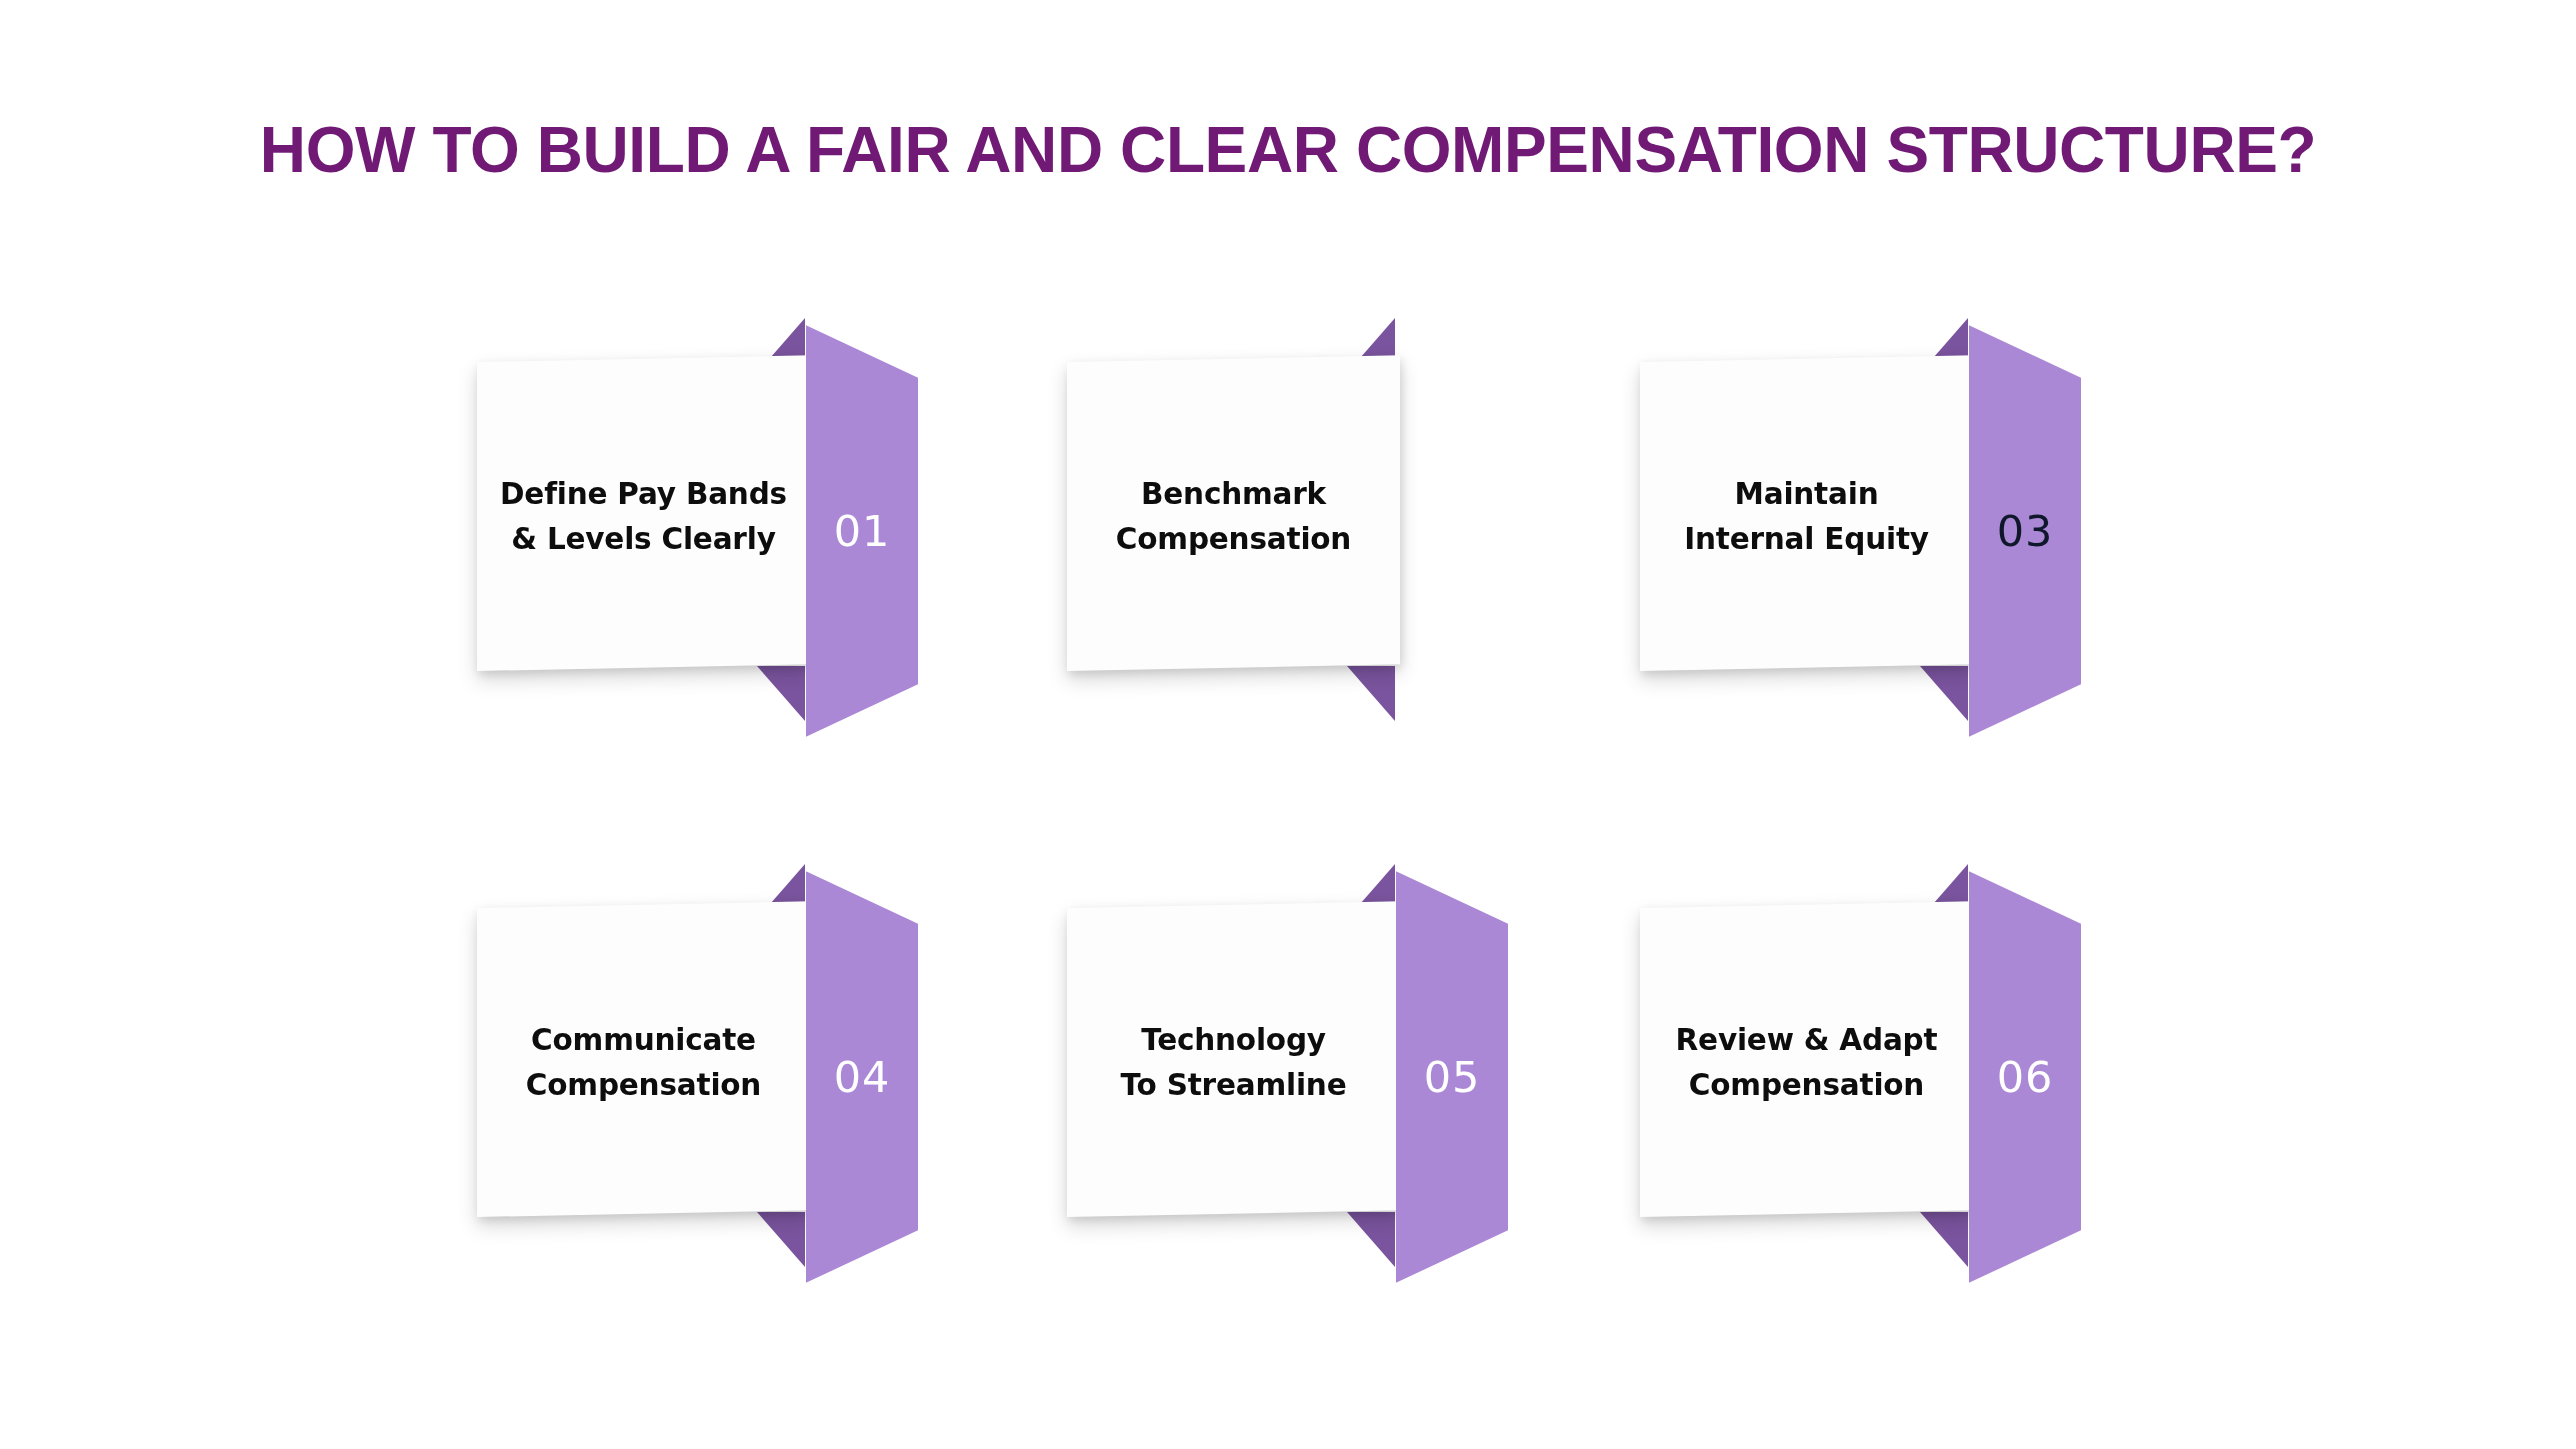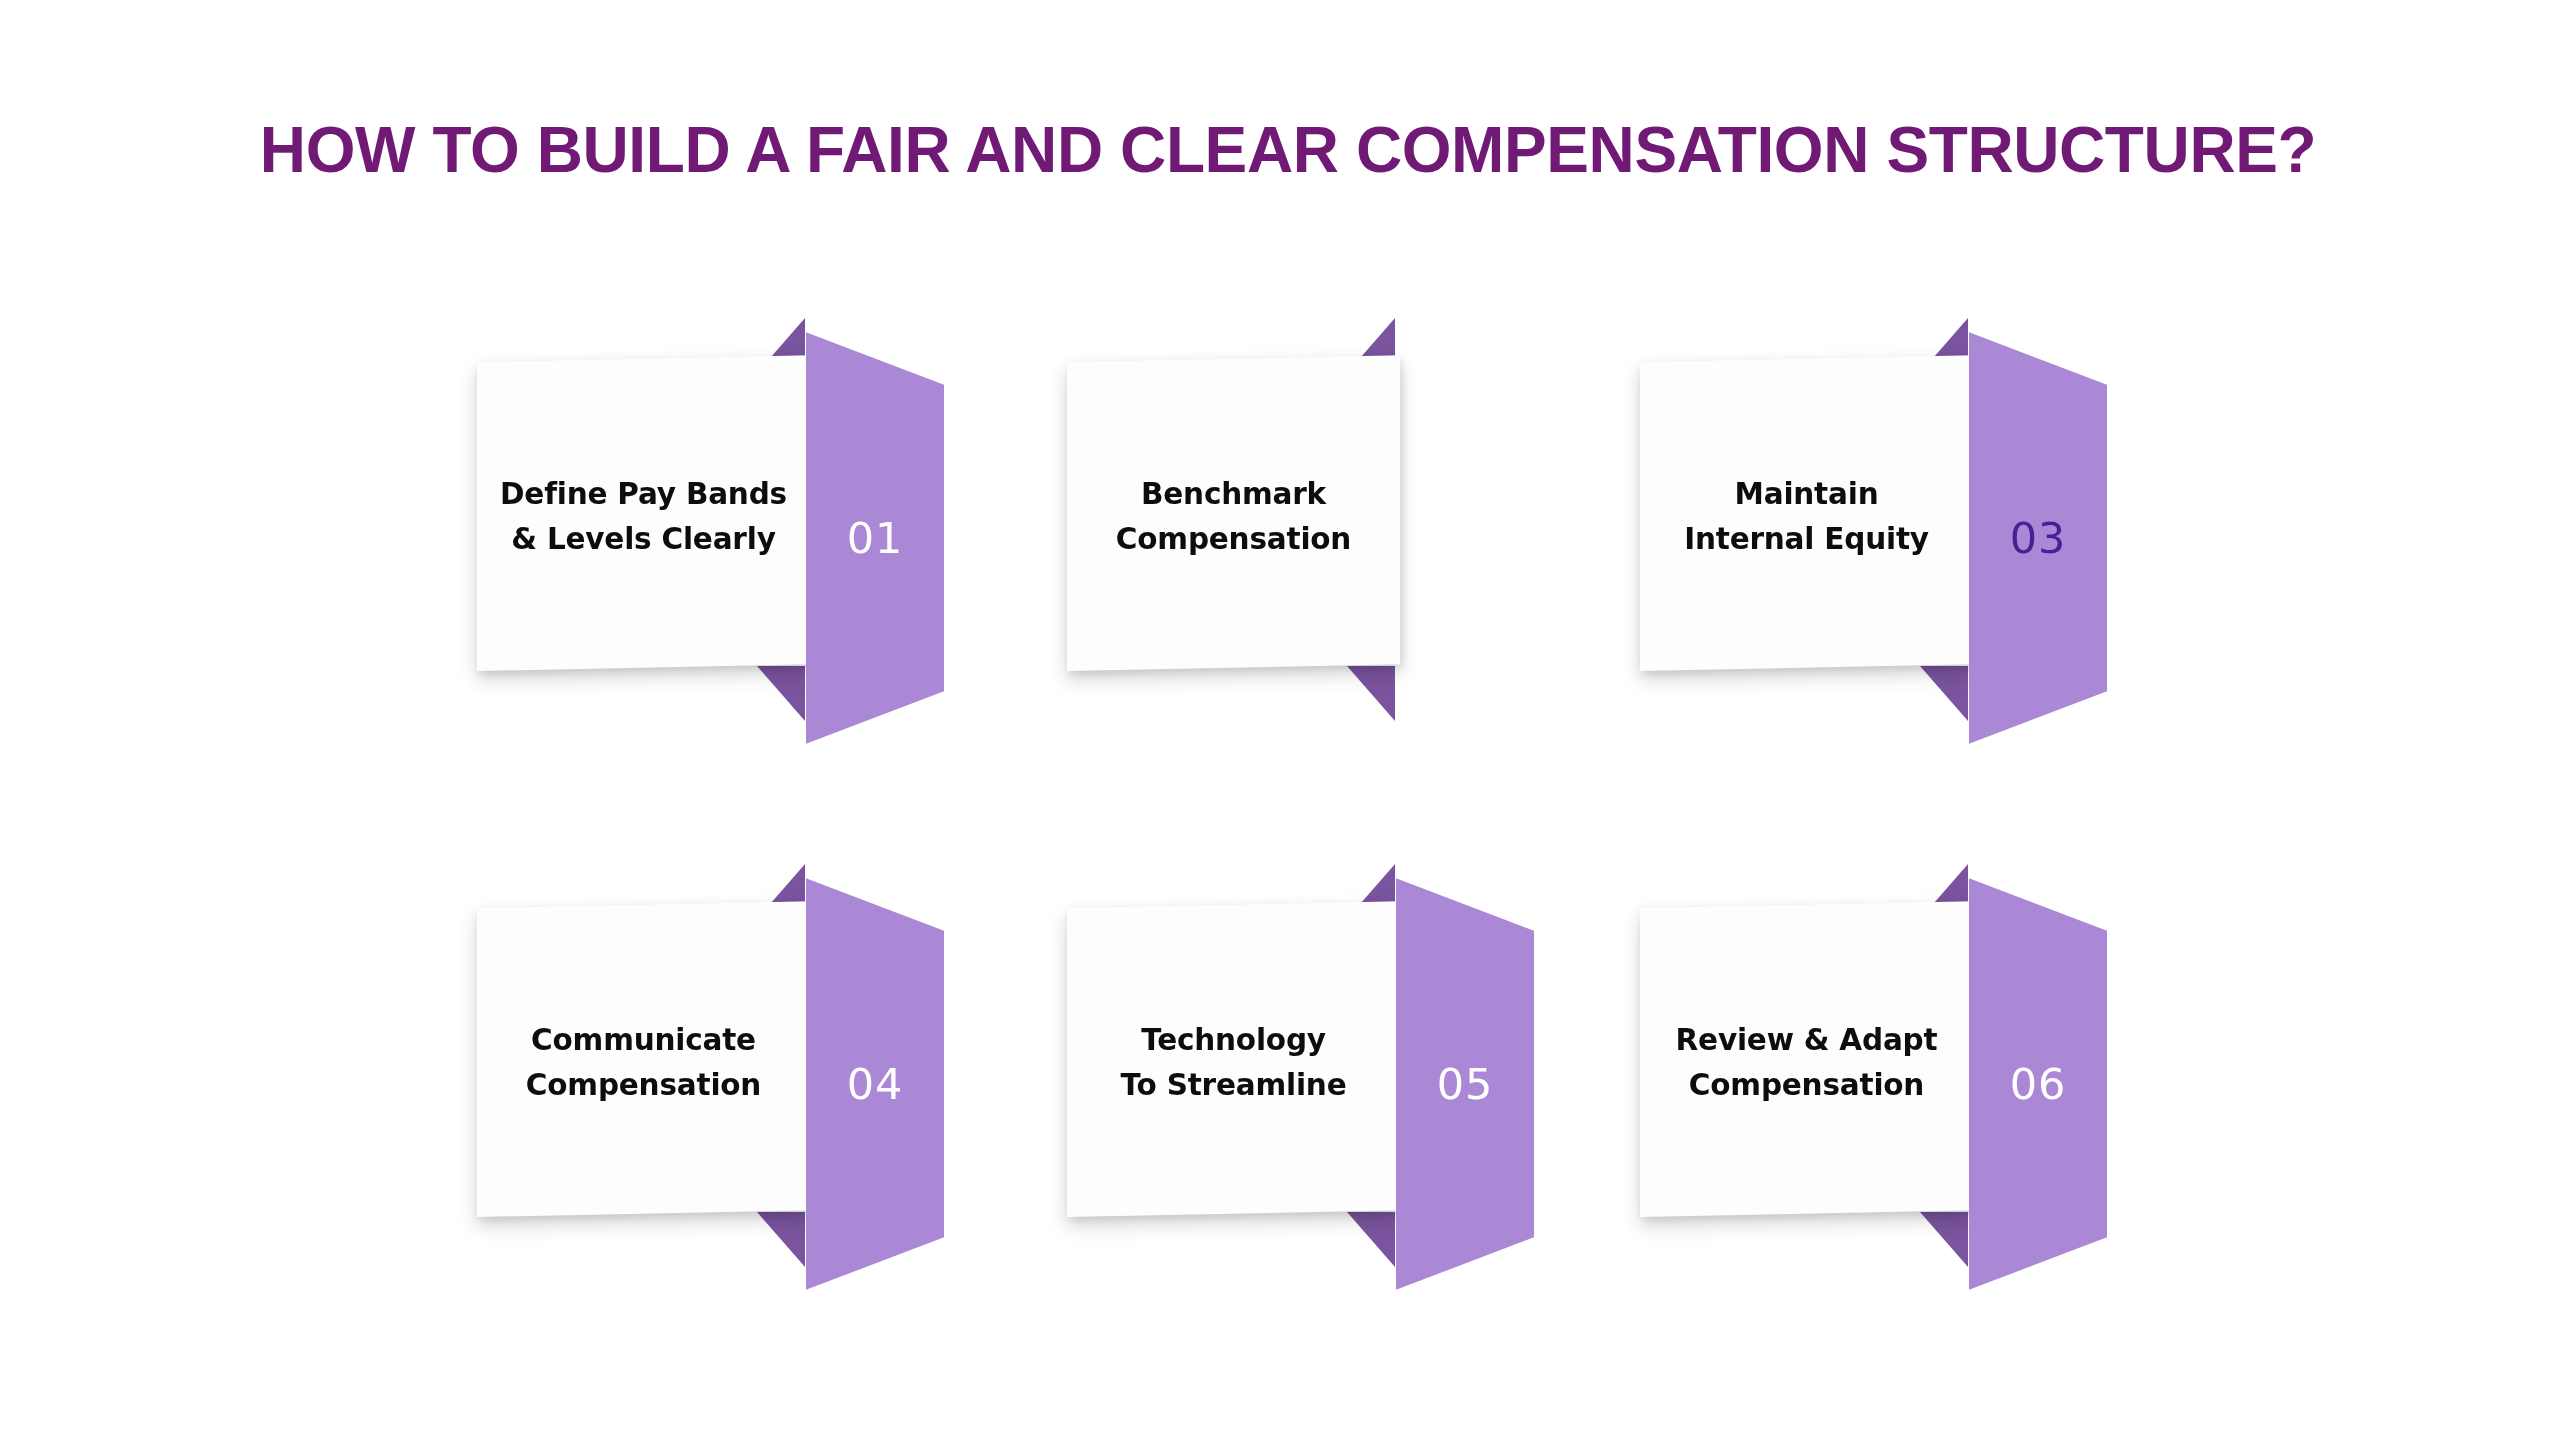--- a/index.html
+++ b/index.html
@@ -106,22 +106,22 @@
     left:292px;
     top:353px;
     border-left:48px solid transparent;
     border-top:55px solid var(--fold);
   }
 
   
   .ribbon {
     position:absolute;
     left:341px;
-    top:15px;
-    width:138px;
+    top:8px;
+    width:112px;
     height:420px;
     background:var(--ribbon);
     clip-path: polygon(0% 1.0%, 100% 13.5%, 100% 86.5%, 0% 99.0%);
     display:flex;
     align-items:center;
     justify-content:center;
   }
 
   .ribbon-number {
     font-family:"DejaVu Sans", sans-serif;
@@ -166,21 +166,21 @@
       <div class="card" style="left: 1628px; top: 313px; --ribbon: #ab88d6; --fold: #7a549e;">
         <div class="fold fold-top"></div>
         <div class="fold fold-bottom"></div>
         <div class="card-panel" style="background: rgb(253, 253, 253);">
           <div class="card-panel-inner">
             <div class="card-label" style="color: rgb(13, 13, 13);">Maintain
 Internal Equity</div>
           </div>
         </div>
         <div class="ribbon">
-          <span class="ribbon-number" style="color: #4c1d95; text-align: center;">03</span>
+          <span class="ribbon-number" style="color: #0f172a; text-align: center;">03</span>
         </div>
       </div>
       <div class="card" style="left: 465px; top: 859px; --ribbon: #ab88d6; --fold: #7a549e;">
         <div class="fold fold-top"></div>
         <div class="fold fold-bottom"></div>
         <div class="card-panel" style="background: rgb(253, 253, 253);">
           <div class="card-panel-inner">
             <div class="card-label" style="color: rgb(13, 13, 13);">Communicate
 Compensation</div>
           </div>

